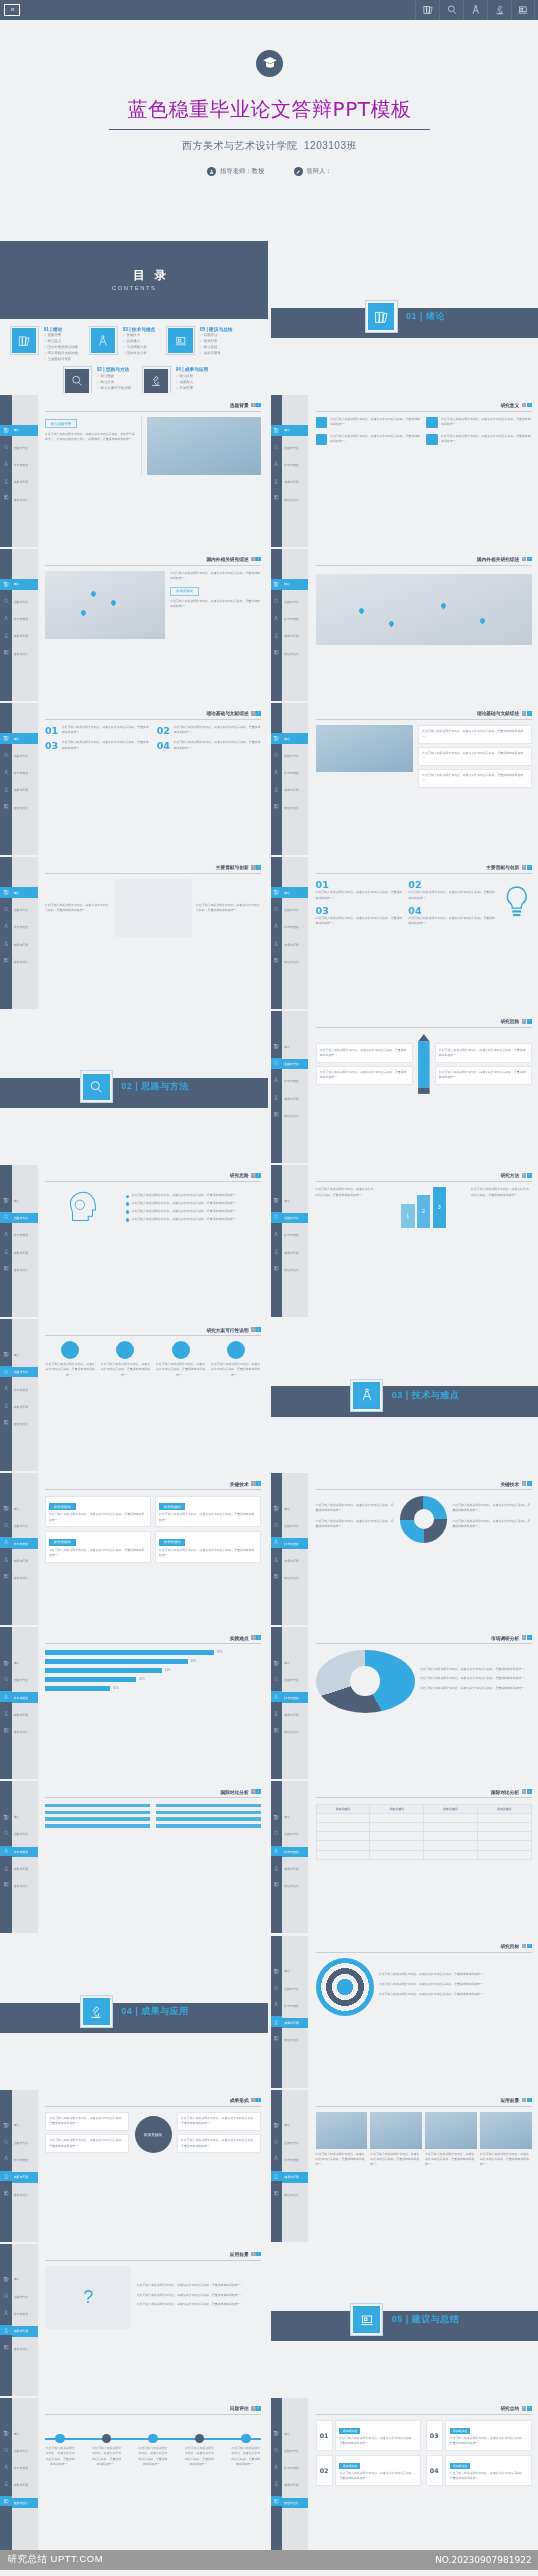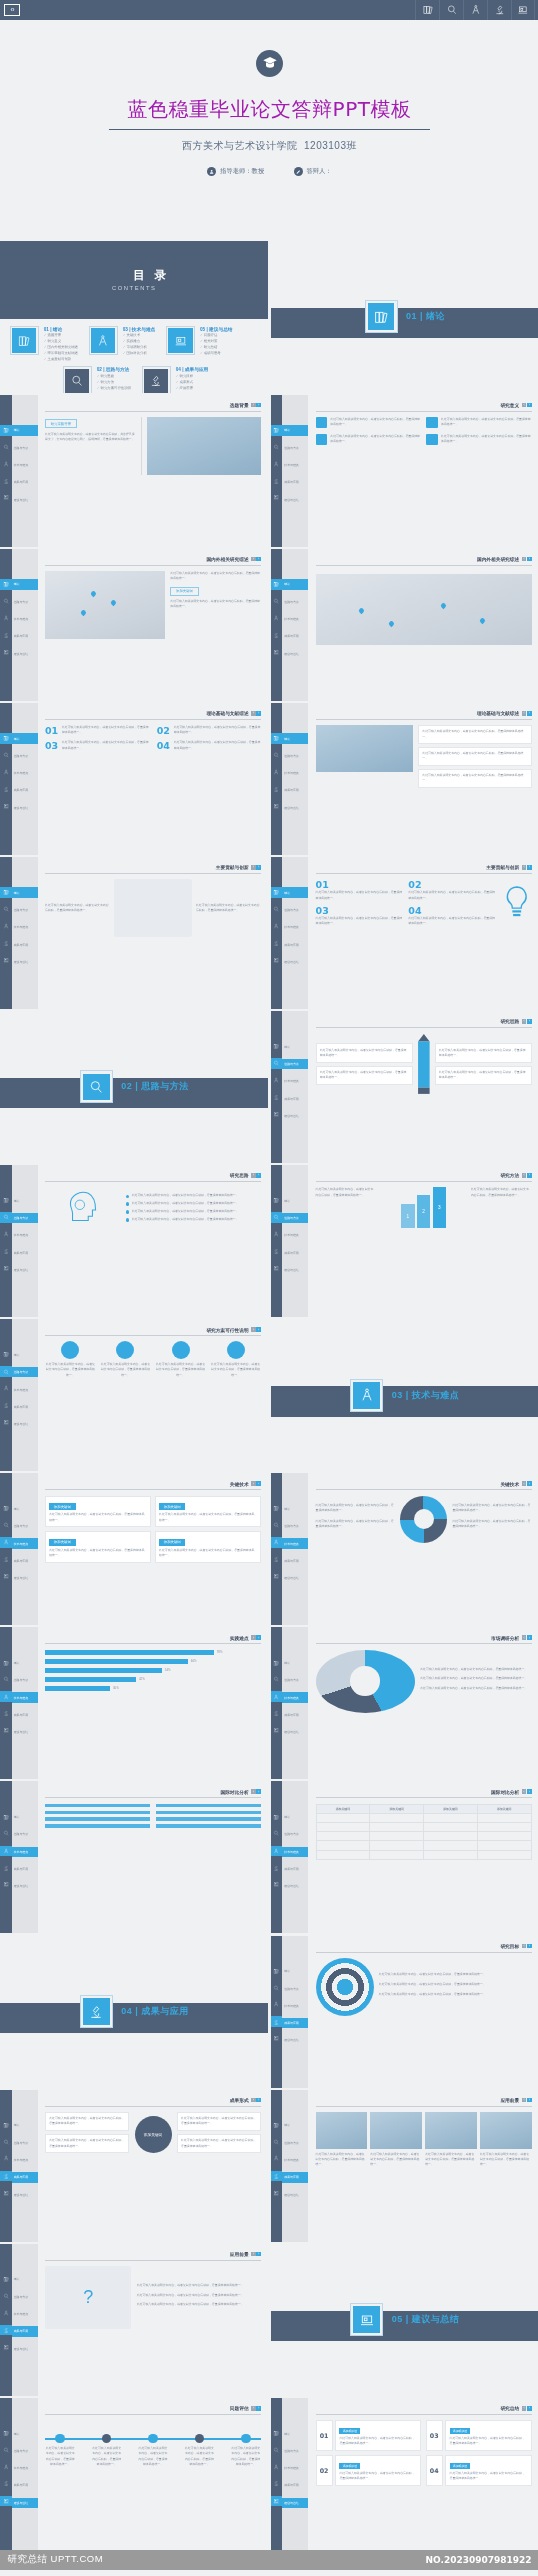--- a/index.html
+++ b/index.html
@@ -119,21 +119,21 @@
   .card { background: #fff; border: 0.5px solid #e3e6ea; padding: 3.2px; }
   .bignum { font-size: 9.5px; font-weight: bold; color: #36a9e1; font-family: "DejaVu Sans", sans-serif; }
   .bignum.d { color: #4e6078; }
   .ph { background: linear-gradient(160deg,#b7cede,#8fb0c8); }
   .ph2 { background: linear-gradient(160deg,#dfe4ea,#c3ccd6); }
 
   
   .footer { height: 20px; background: #9a9a9a; display: flex; align-items: center;
      justify-content: space-between; padding: 0 7.4px; }
   .footer .l { color: #fff; font-size: 9.5px; letter-spacing: 0.5px; }
-  .footer .r { color: #fff; font-size: 9px; font-family: "DejaVu Sans", sans-serif; font-weight: bold; }
+  .footer .r { color: #fff; font-size: 9px; font-family: "DejaVu Sans", sans-serif; }
 
   .map-cn, .map-world { position: relative; }
   .pin { position: absolute; width: 5.3px; height: 6.8px; }
   .pin .h { width: 5.3px; height: 5.3px; border-radius: 50% 50% 50% 0;
      transform: rotate(-45deg); background: #36a9e1; }
   .bulb { width: 29.5px; height: 38px; }
 </style>
 </head>
 <body>
 

